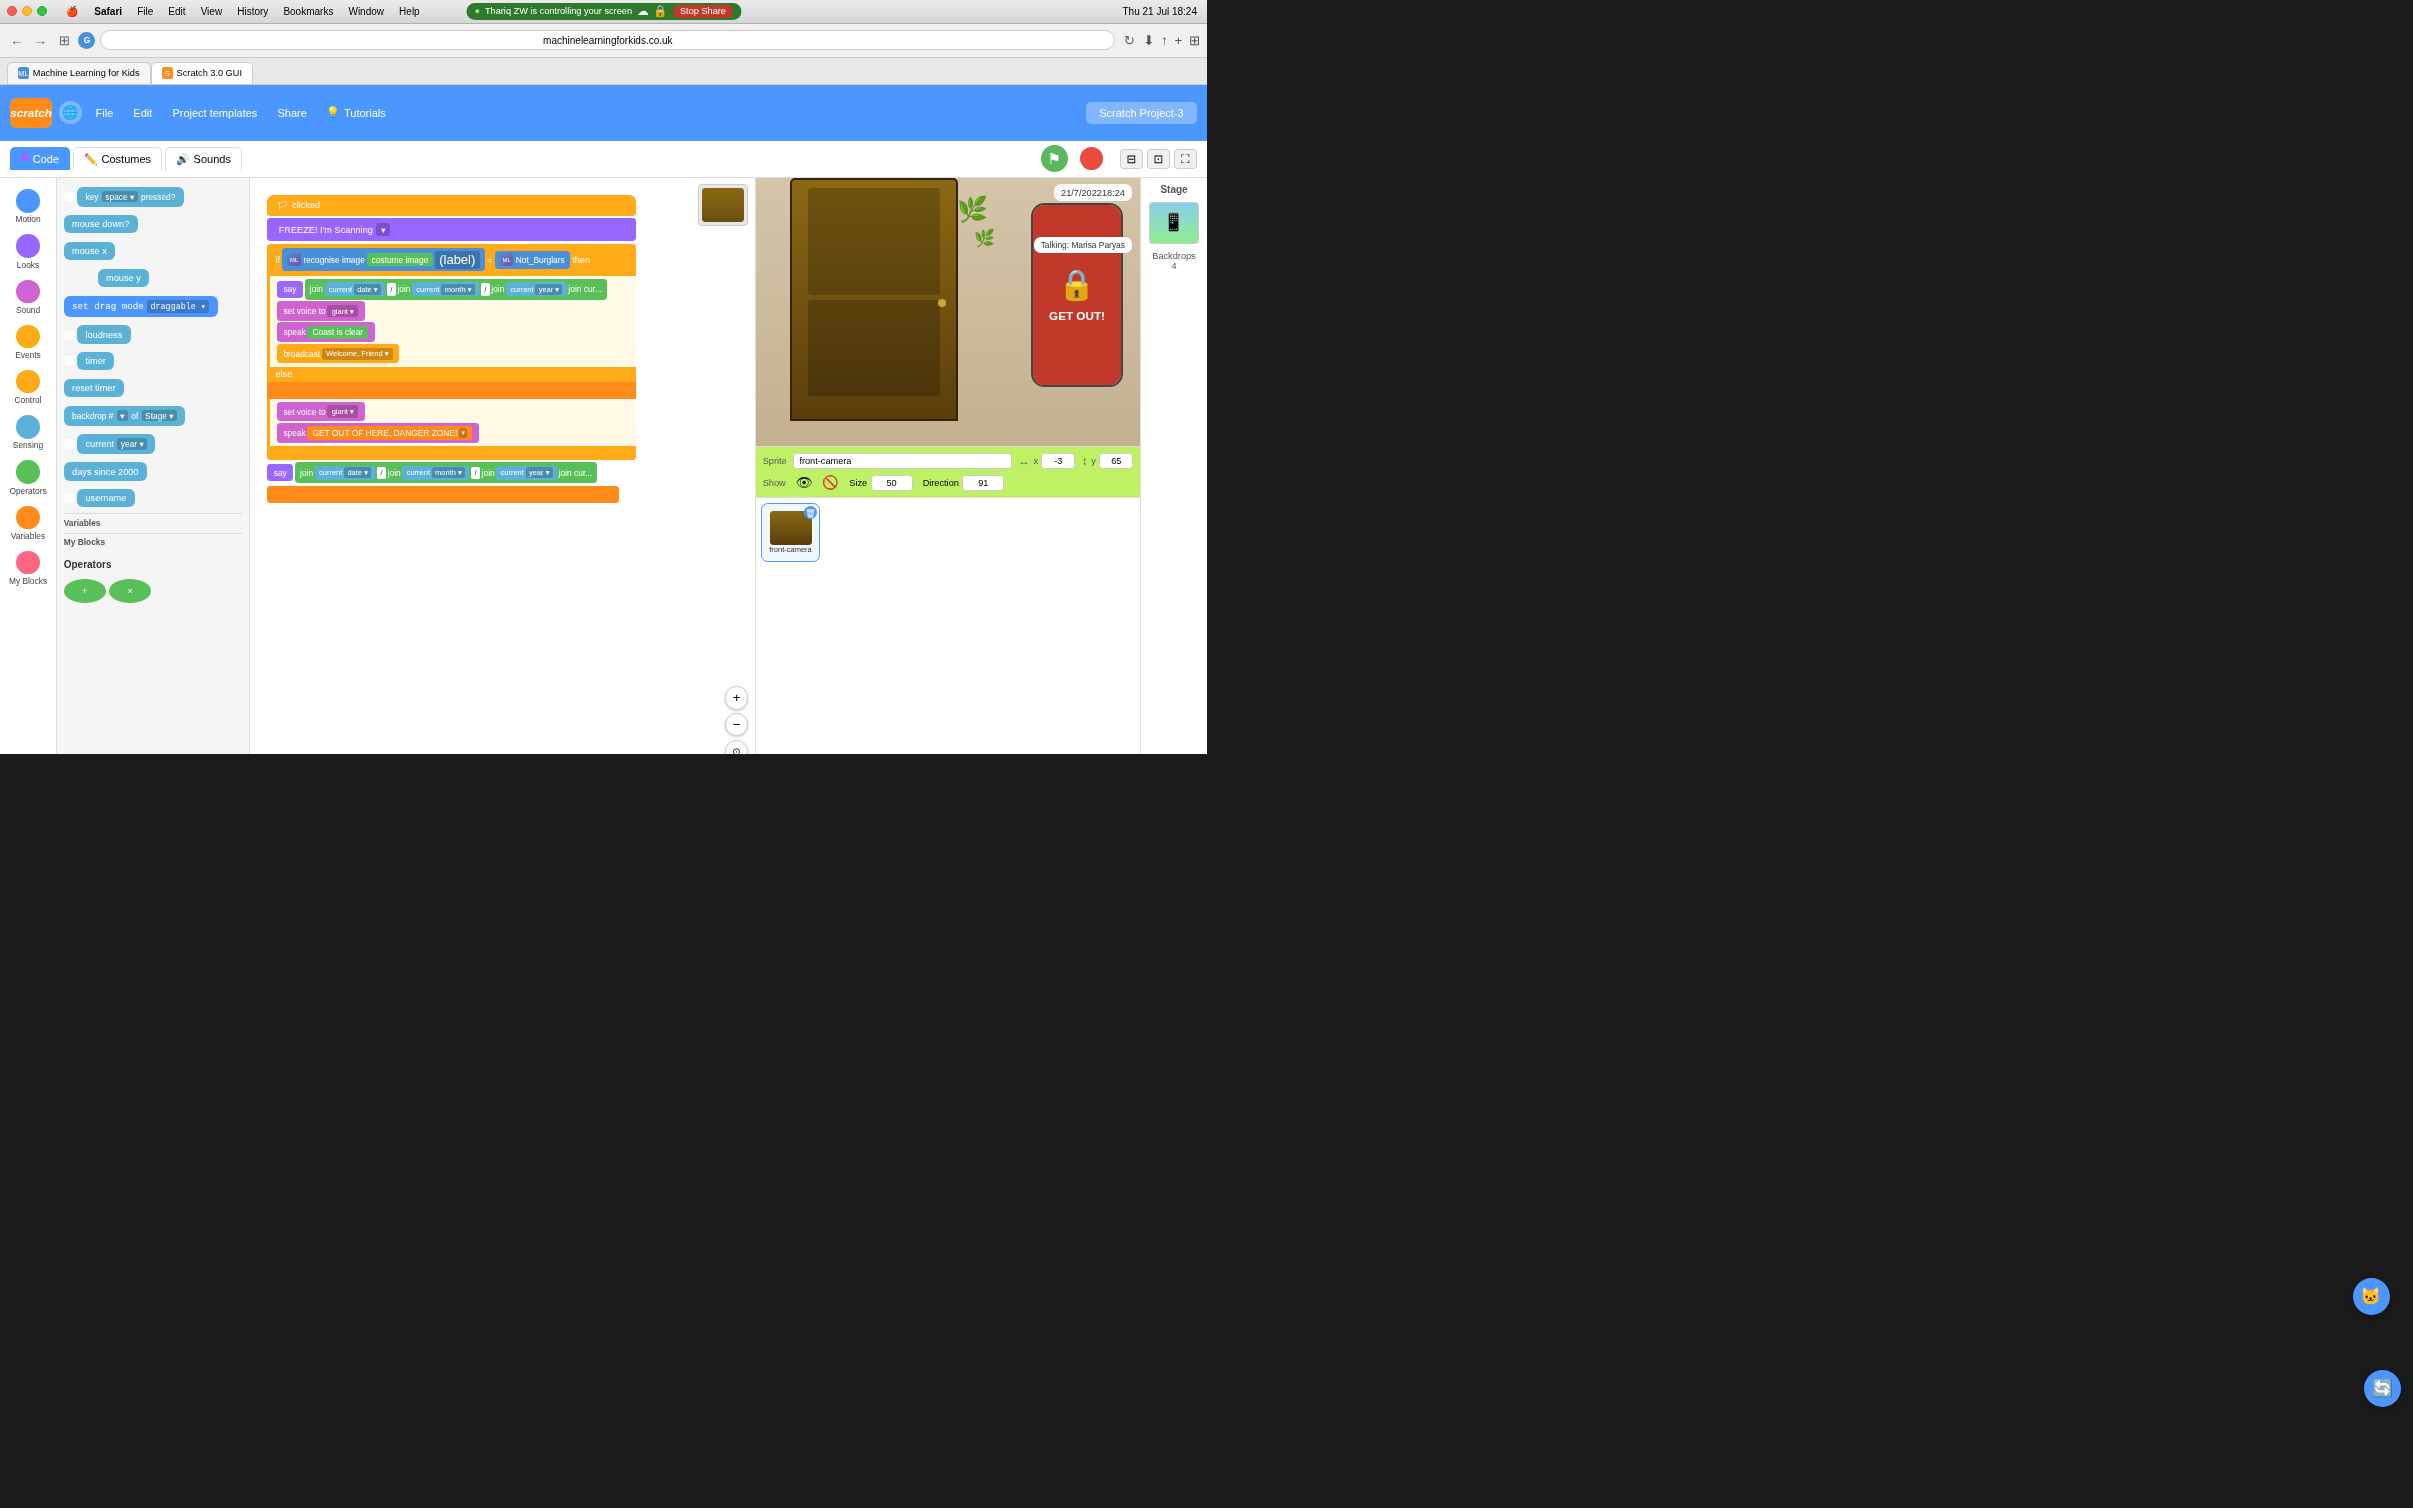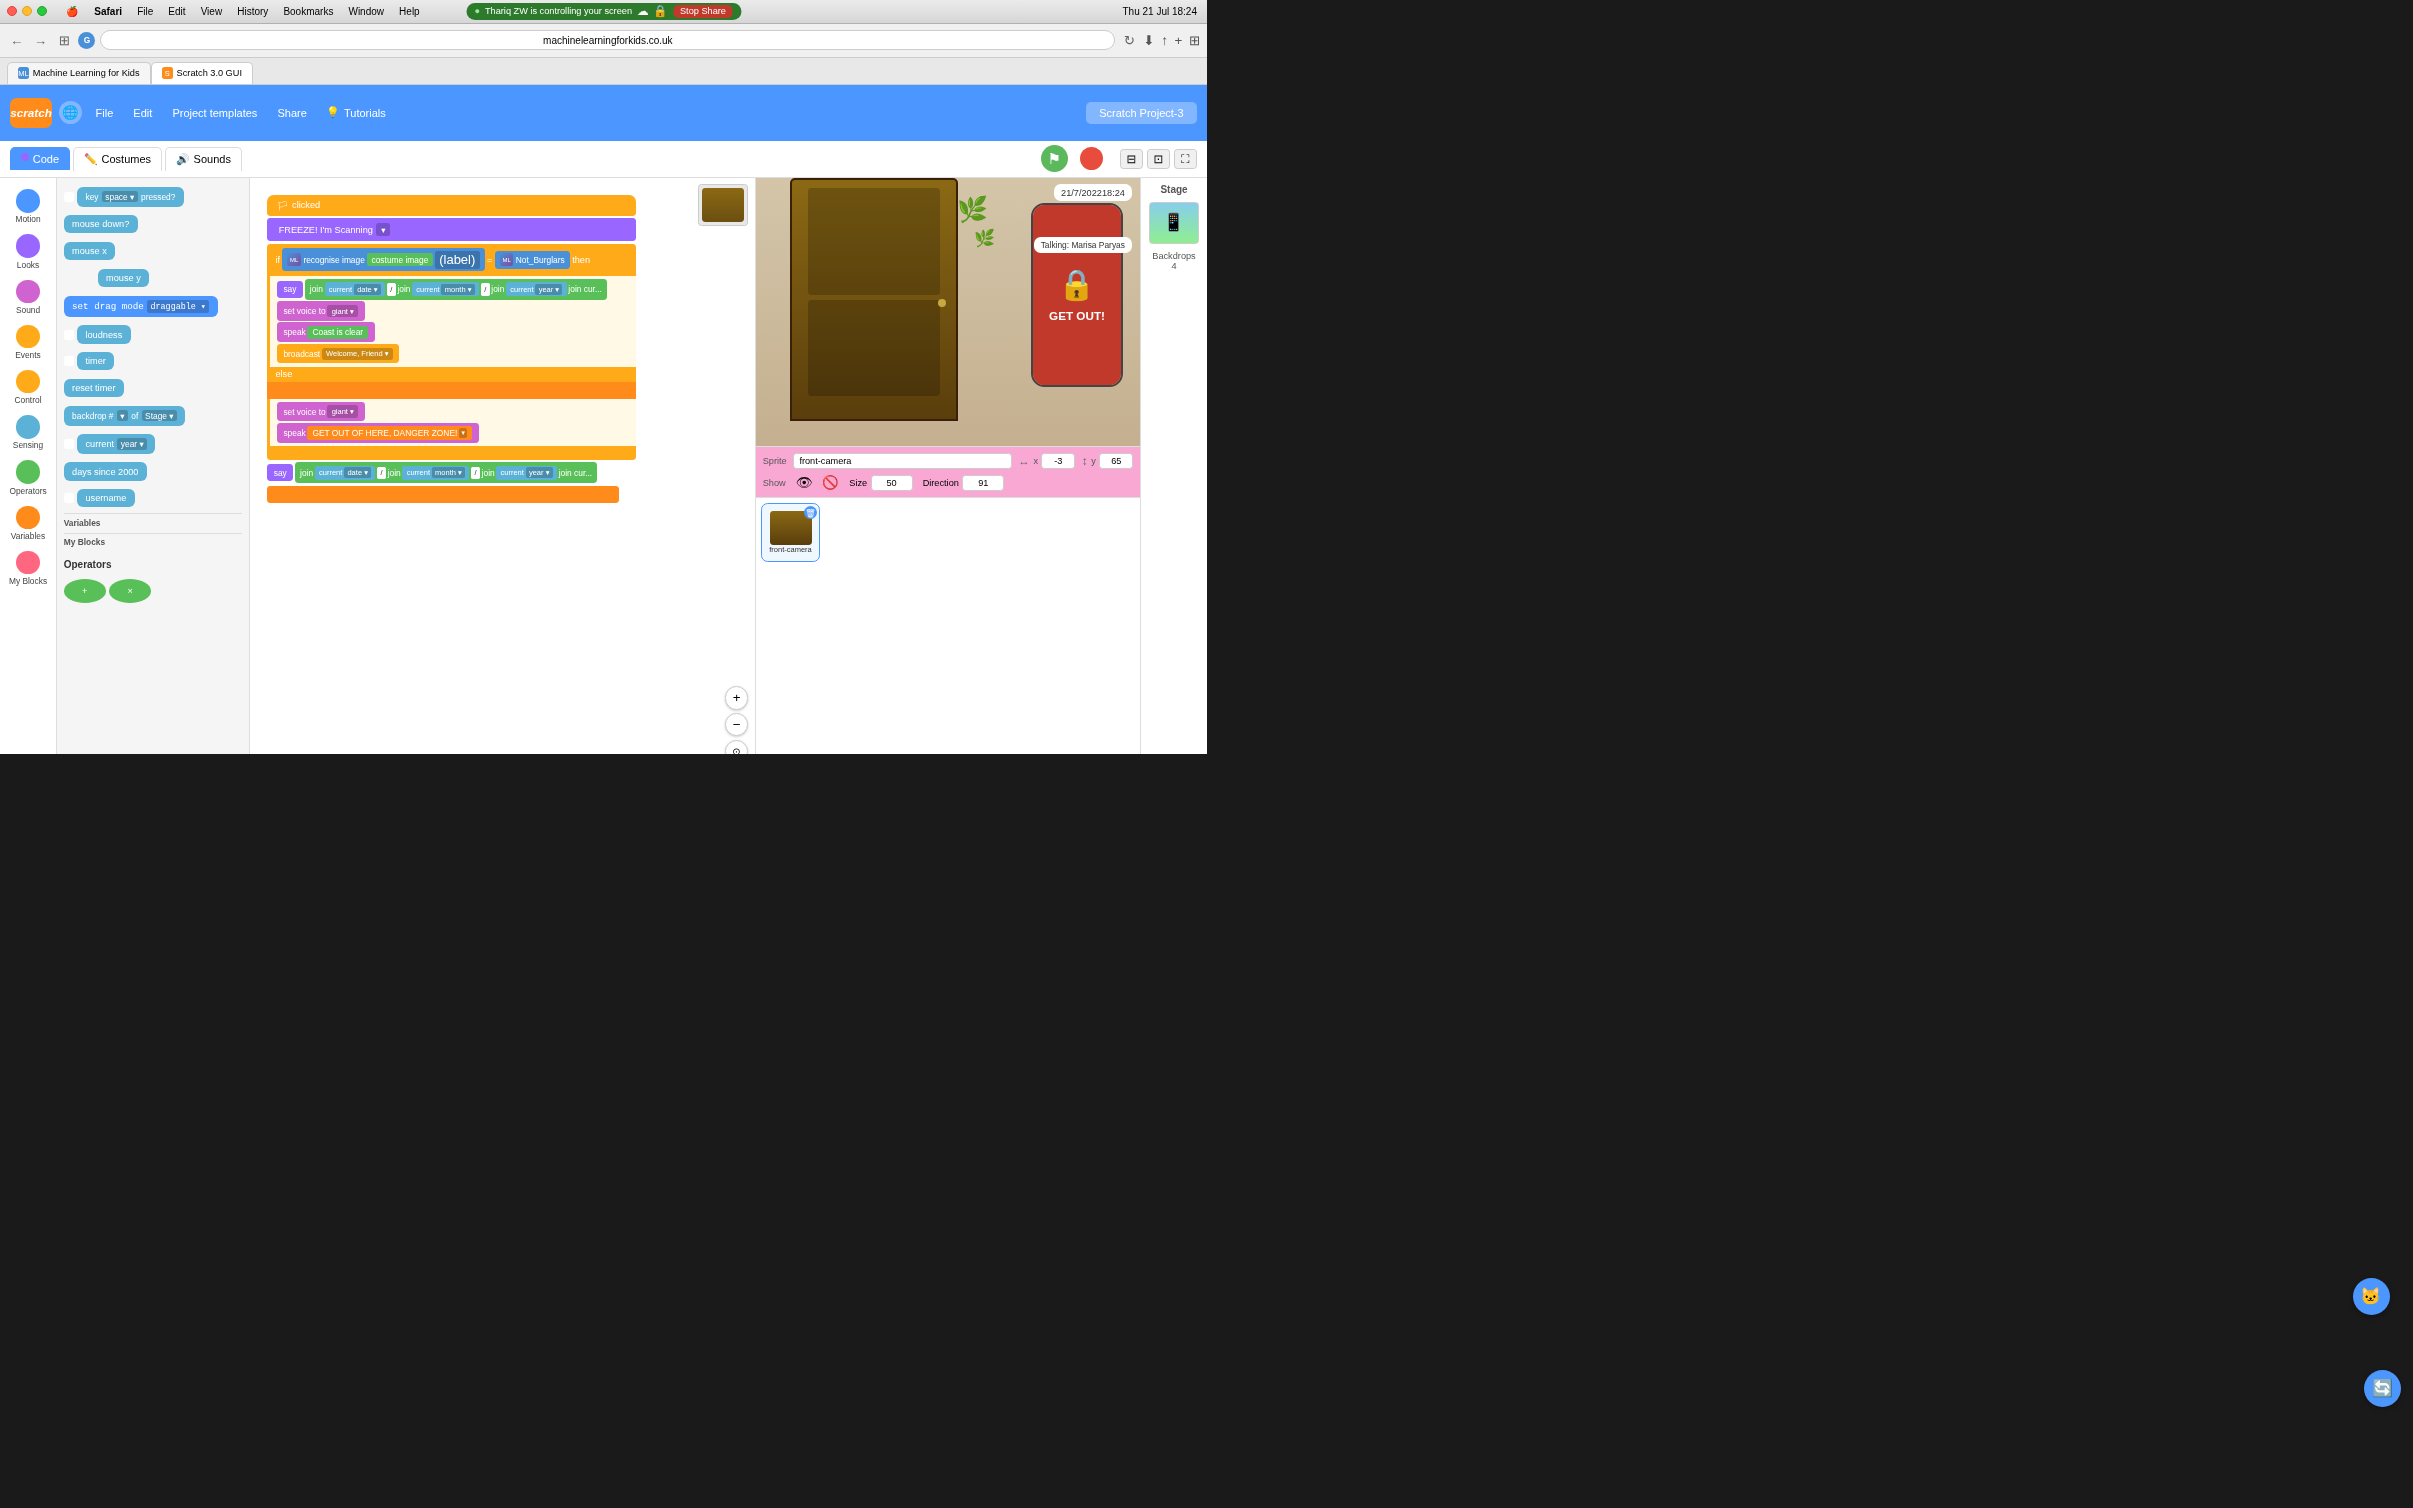--- a/index.html
+++ b/index.html
@@ -323,21 +323,21 @@
     .get-out-text {
       font-size: 11.7px;
       font-weight: bold;
       text-align: center;
     }
 
     
     .sprite-panel {
       padding: 6.7px;
       border-top: 0.8px solid #ddd;
-      background: #f9a8d4;
+      background: #bef264;
     }
     .sprite-info-row {
       display: flex;
       align-items: center;
       gap: 6.7px;
       margin-bottom: 6.7px;
     }
     .sprite-label { font-size: 9.2px; color: #555; }
     .sprite-name-input {
       flex: 1;

